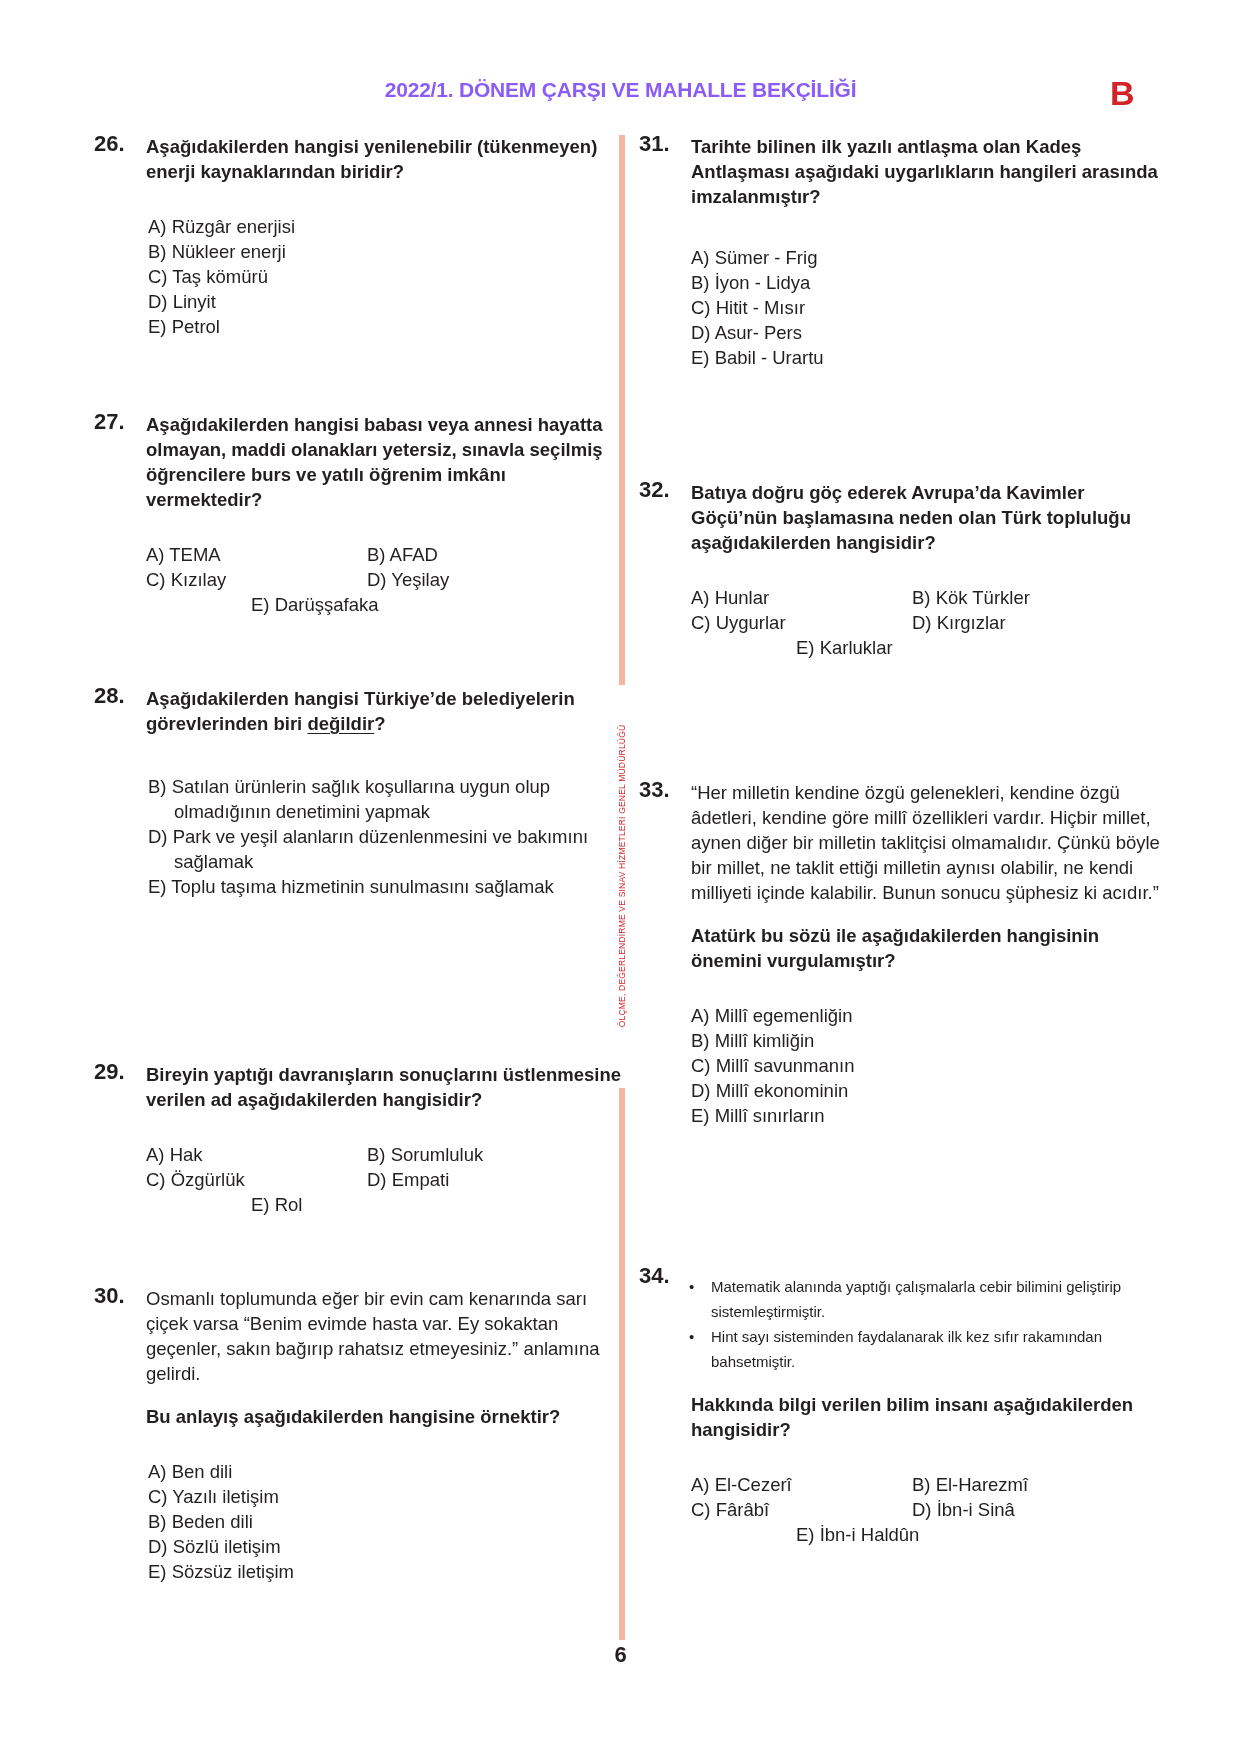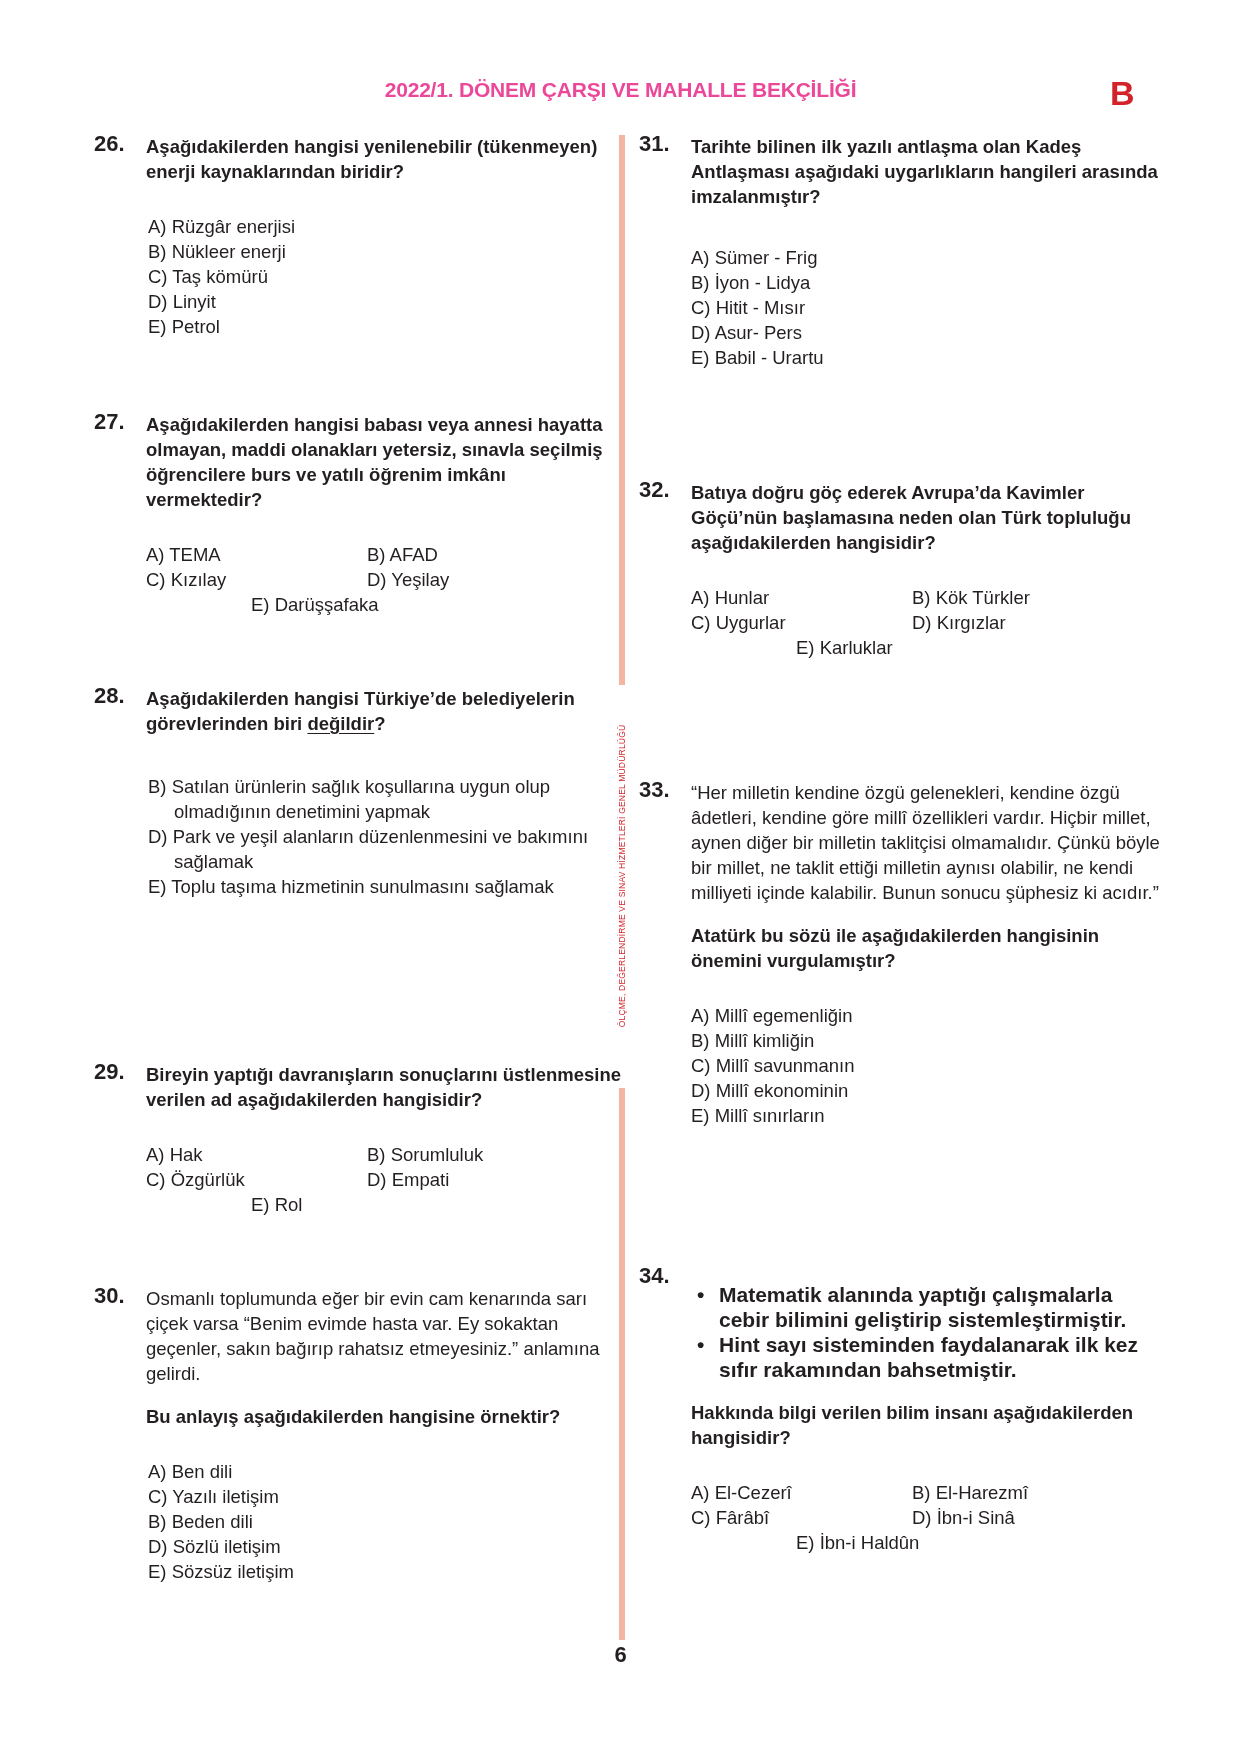--- a/index.html
+++ b/index.html
@@ -1,36 +1,36 @@
 <!DOCTYPE html>
 <html><head>
 <meta charset="utf-8">
 <style>
   html, body { margin:0; padding:0; background:#ffffff; }
   body { width:1241px; height:1754px; position:relative; overflow:hidden;
          font-family:"Liberation Sans", sans-serif; color:#231f20; }
   .header-title { position:absolute; top:78px; left:0; width:1241px; text-align:center;
-         font-weight:bold; font-size:21px; color:#ec4899; letter-spacing:-0.2px; }
+         font-weight:bold; font-size:21px; color:#8b5cf6; letter-spacing:-0.2px; }
   .booklet { position:absolute; top:74px; left:1110px; font-weight:bold; font-size:34px; color:#d2232a; }
   .divider-top { position:absolute; left:619px; top:135px; width:6px; height:550px; background:#f4b5a2; }
   .divider-bottom { position:absolute; left:619px; top:1088px; width:6px; height:552px; background:#f4b5a2; }
   .side-text { position:absolute; left:622px; top:876px; transform:translate(-50%,-50%) rotate(-90deg);
          white-space:nowrap; font-size:8.5px; color:#d2232a; letter-spacing:0.2px; }
   .page-number { position:absolute; left:0; width:1241px; top:1642px; text-align:center; font-weight:bold; font-size:22px; }
   .q { position:absolute; width:480px; }
   .q .num { position:absolute; left:-52px; top:-3px; font-weight:bold; font-size:22px; }
   .q .stem { font-weight:bold; font-size:18.5px; line-height:25px; }
   .q .text { font-size:18.5px; line-height:25px; }
   .q .sub { margin-top:18px; }
   .opts { margin-top:30px; font-size:18.5px; line-height:25px; }
   .opt { display:block; padding-left:26px; text-indent:-26px; }
   .grid { margin-top:30px; font-size:18.5px; line-height:25px; display:grid; grid-template-columns:221px 221px; }
   .grid .e { grid-column:1 / span 2; padding-left:105px; }
   .u { text-decoration:underline; text-underline-offset:3px; }
-  .bullets { font-size:21px; line-height:25px; margin:16px; padding:0; list-style:none;font-weight:bold; }
+  .bullets { font-size:15px; line-height:25px; margin:8px; padding:0; list-style:none; }
   .bullets li { position:relative; padding-left:22px; }
   .bullets li::before { content:"•"; position:absolute; left:0; top:0; }
 </style>
 </head>
 <body>
 
 <div class="header-title">2022/1. DÖNEM  ÇARŞI VE MAHALLE BEKÇİLİĞİ</div>
 <div class="booklet">B</div>
 
 <div class="divider-top"></div>

